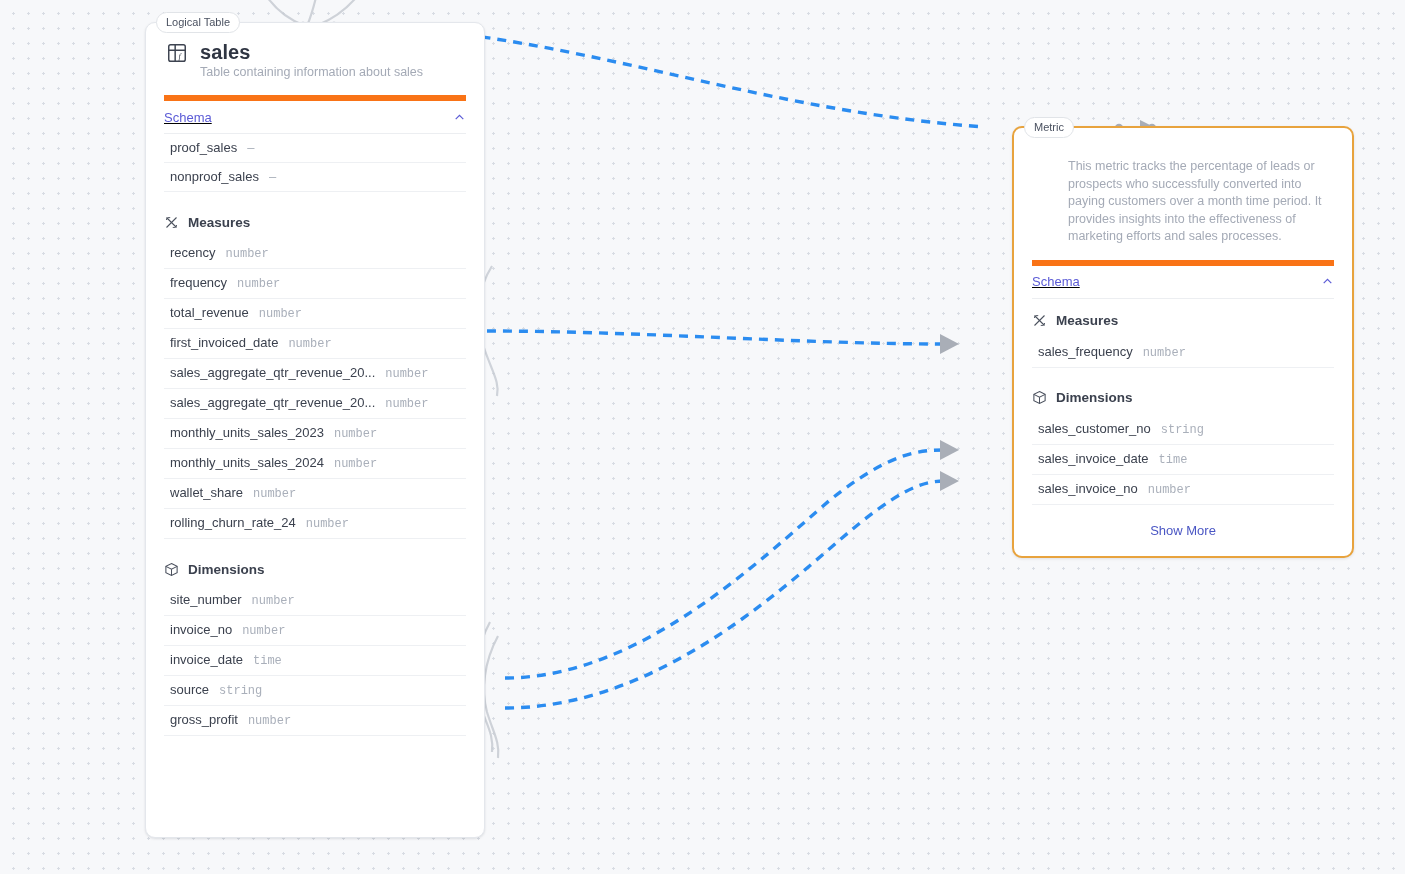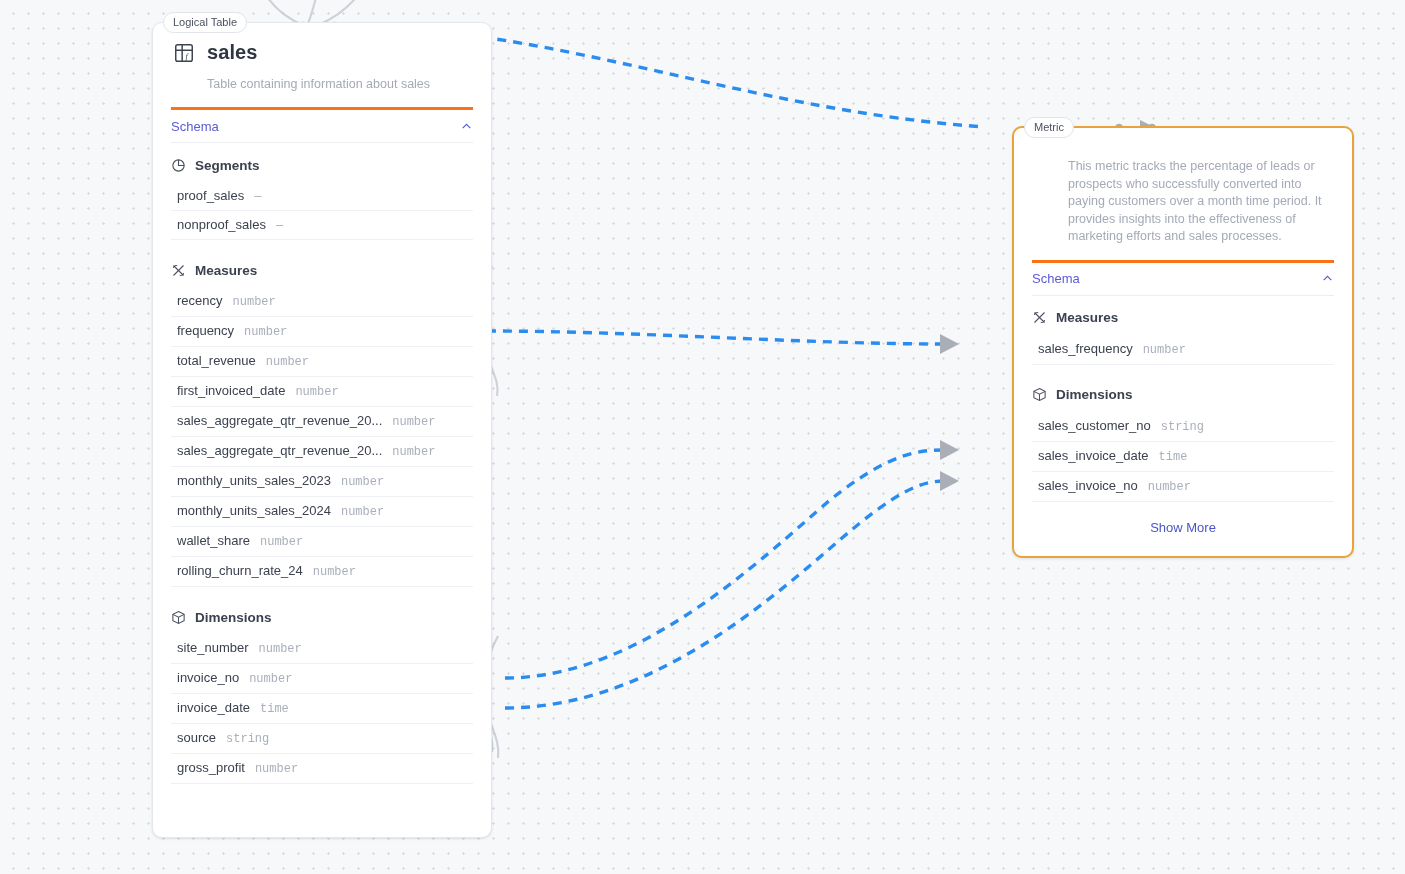--- a/index.html
+++ b/index.html
@@ -49,21 +49,21 @@
     border-radius: 11px;
     padding: 2px 9px 3px 9px;
     font-size: 11px;
     color: #4a5160;
     line-height: 14px;
     white-space: nowrap;
     z-index: 5;
   }
 
   .node-sales {
-    left: 152px;
+    left: 145px;
     top: 22px;
     width: 340px;
     height: 816px;
     border: 1px solid #e4e7ec;
     box-shadow: 0 1px 3px rgba(16,24,40,0.08), 0 1px 2px rgba(16,24,40,0.04);
   }
   .node-metric {
     left: 1012px;
     top: 126px;
     width: 342px;
@@ -88,41 +88,42 @@
     color: #3d4350;
     display: block;
   }
   .node-title {
     font-size: 20px;
     color: #2f3542;
     font-weight: 700;
     letter-spacing: 0.1px;
   }
   .node-desc {
-    margin-top: 12px;
+    margin-top: 0;
     margin-left: 34px;
     font-size: 12.5px;
     line-height: 17px;
     color: #a4aab6;
   }
   .node-metric .node-desc {
     margin-top: 12px;
     line-height: 17.5px;
   }
 
   
   .schema-bar {
     margin: 14px 18px 0 18px;
-    border-top: 3px solid #f97316;
+    border-top: 6px solid #f97316;
     border-bottom: 1px solid #eceef1;
     height: 32px;
     display: flex;
     align-items: center;
     justify-content: space-between;
     cursor: pointer;
+    text-decoration: underline;
   }
   .schema-label {
     font-size: 13px;
     color: #5b5bd6;
   }
   .chevron {
     width: 13px;
     height: 13px;
     color: #5b5bd6;
   }
@@ -242,27 +243,20 @@
     </div>
 
     <div class="schema-bar">
       <span class="schema-label">Schema</span>
       <svg class="chevron" viewBox="0 0 24 24" fill="none" stroke="currentColor" stroke-width="2.2">
         <polyline points="5,15 12,8 19,15"></polyline>
       </svg>
     </div>
 
     <div class="group">
-      <div class="group-head">
-        <svg class="group-icon" viewBox="0 0 24 24" fill="none" stroke="currentColor" stroke-width="1.8">
-          <path d="M21 12a9 9 0 1 1-9-9"></path>
-          <path d="M12 3a9 9 0 0 1 9 9h-9z"></path>
-        </svg>
-        <span class="group-title">Segments</span>
-      </div>
       <div class="field-row">
         <span class="field-name">proof_sales</span>
         <span class="field-type dash">–</span>
       </div>
       <div class="field-row">
         <span class="field-name">nonproof_sales</span>
         <span class="field-type dash">–</span>
       </div>
     </div>
 

